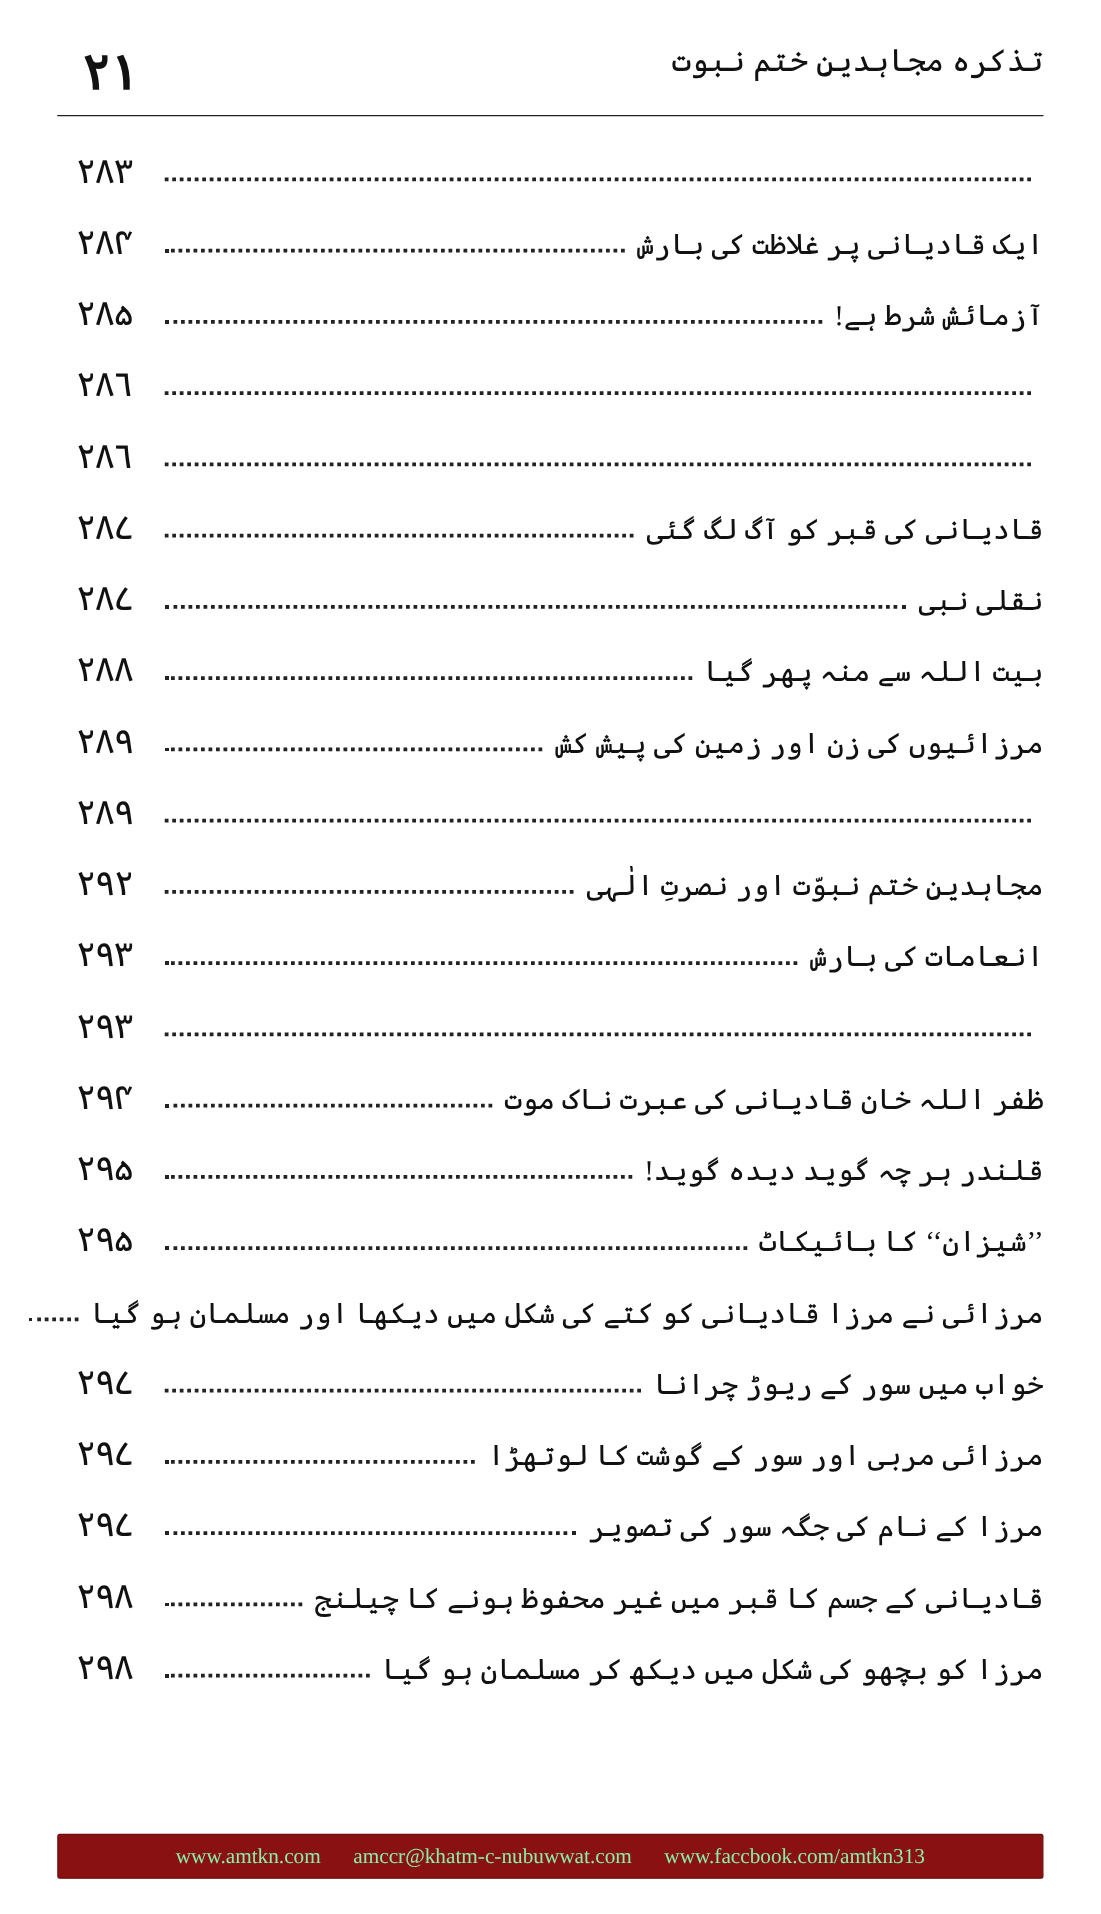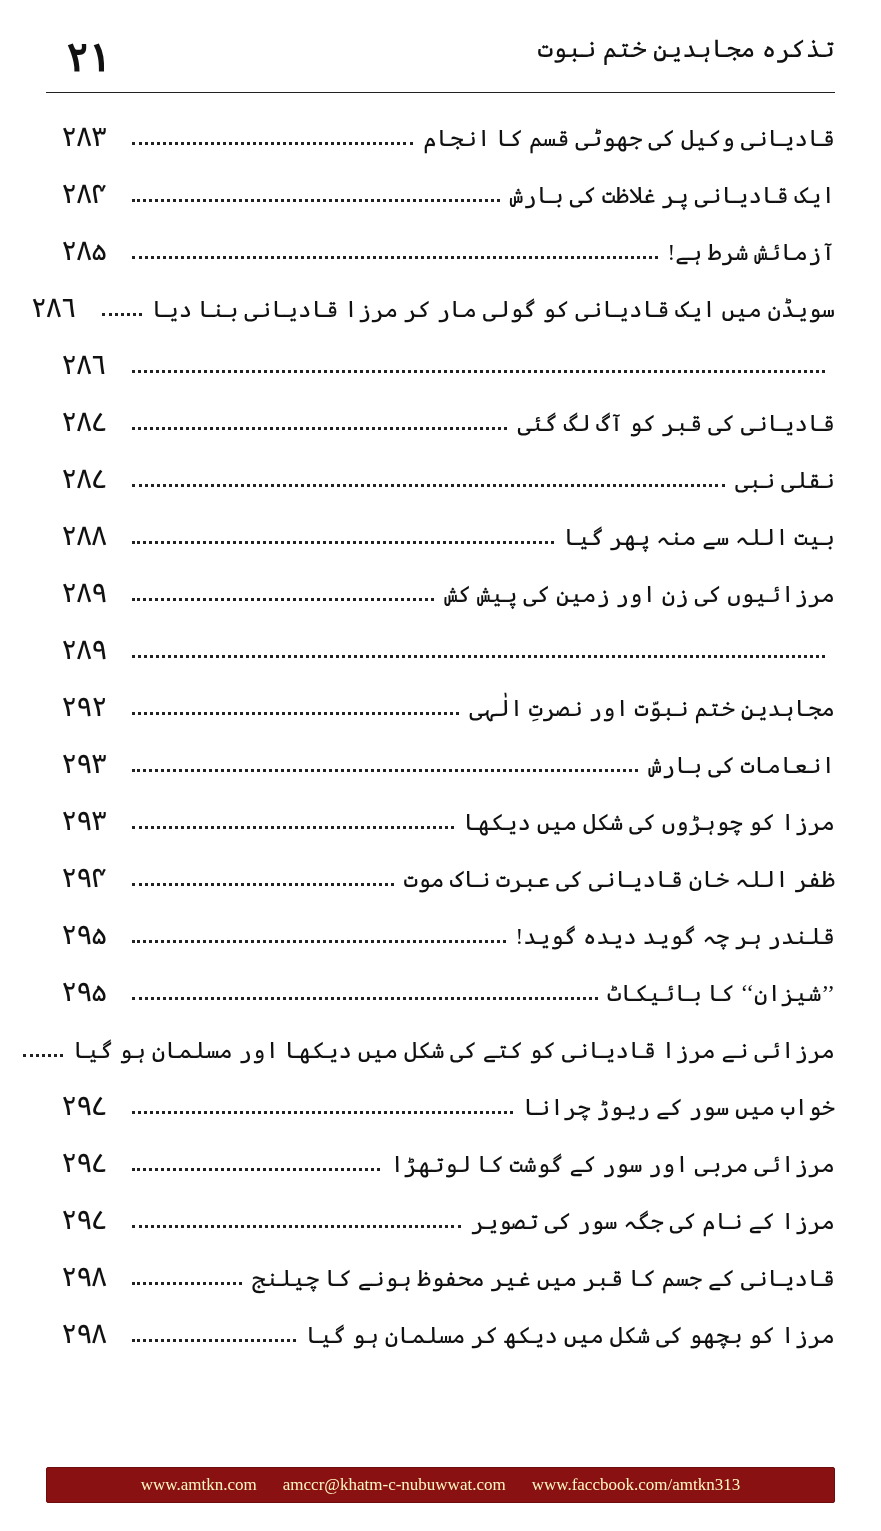--- a/index.html
+++ b/index.html
@@ -113,55 +113,53 @@
   }
   .footer-inner {
     display: flex;
     align-items: center;
     gap: 26px;
     font-family: "Liberation Serif", "DejaVu Serif", serif;
     font-size: 17px;
     color: #ffffff;
   }
   .footer-link {
-    color: #fef9c3;
+    color: #86efac;
     text-decoration: none;
     white-space: nowrap;
   }
 </style>
 </head>
 <body>
 
 <div class="page">
 
   <div class="header">
     <div class="header-title">تذکرہ مجاہدینِ ختم نبوت</div>
     <div class="page-number">۲۱</div>
   </div>
 
   <div class="rule"></div>
 
   <div class="toc" id="toc-container">
       <div class="toc-row">
-        <div class="toc-title">قادیانی وکیل کی جھوٹی قسم کا انجام</div>
         <div class="toc-dots"></div>
         <div class="toc-page">۲۸۳</div>
       </div>
       <div class="toc-row">
         <div class="toc-title">ایک قادیانی پر غلاظت کی بارش</div>
         <div class="toc-dots"></div>
         <div class="toc-page">۲۸۴</div>
       </div>
       <div class="toc-row">
         <div class="toc-title">آزمائش شرط ہے!</div>
         <div class="toc-dots"></div>
         <div class="toc-page">۲۸۵</div>
       </div>
       <div class="toc-row">
-        <div class="toc-title">سویڈن میں ایک قادیانی کو گولی مار کر مرزا قادیانی بنا دیا</div>
         <div class="toc-dots"></div>
         <div class="toc-page">۲۸۶</div>
       </div>
       <div class="toc-row">
         <div class="toc-dots"></div>
         <div class="toc-page">۲۸۶</div>
       </div>
       <div class="toc-row">
         <div class="toc-title">قادیانی کی قبر کو آگ لگ گئی</div>
         <div class="toc-dots"></div>
@@ -190,21 +188,20 @@
         <div class="toc-title">مجاہدینِ ختم نبوّت اور نصرتِ الٰہی</div>
         <div class="toc-dots"></div>
         <div class="toc-page">۲۹۲</div>
       </div>
       <div class="toc-row">
         <div class="toc-title">انعامات کی بارش</div>
         <div class="toc-dots"></div>
         <div class="toc-page">۲۹۳</div>
       </div>
       <div class="toc-row">
-        <div class="toc-title">مرزا کو چوہڑوں کی شکل میں دیکھا</div>
         <div class="toc-dots"></div>
         <div class="toc-page">۲۹۳</div>
       </div>
       <div class="toc-row">
         <div class="toc-title">ظفر اللہ خان قادیانی کی عبرت ناک موت</div>
         <div class="toc-dots"></div>
         <div class="toc-page">۲۹۴</div>
       </div>
       <div class="toc-row">
         <div class="toc-title">قلندر ہر چہ گوید دیدہ گوید!</div>

